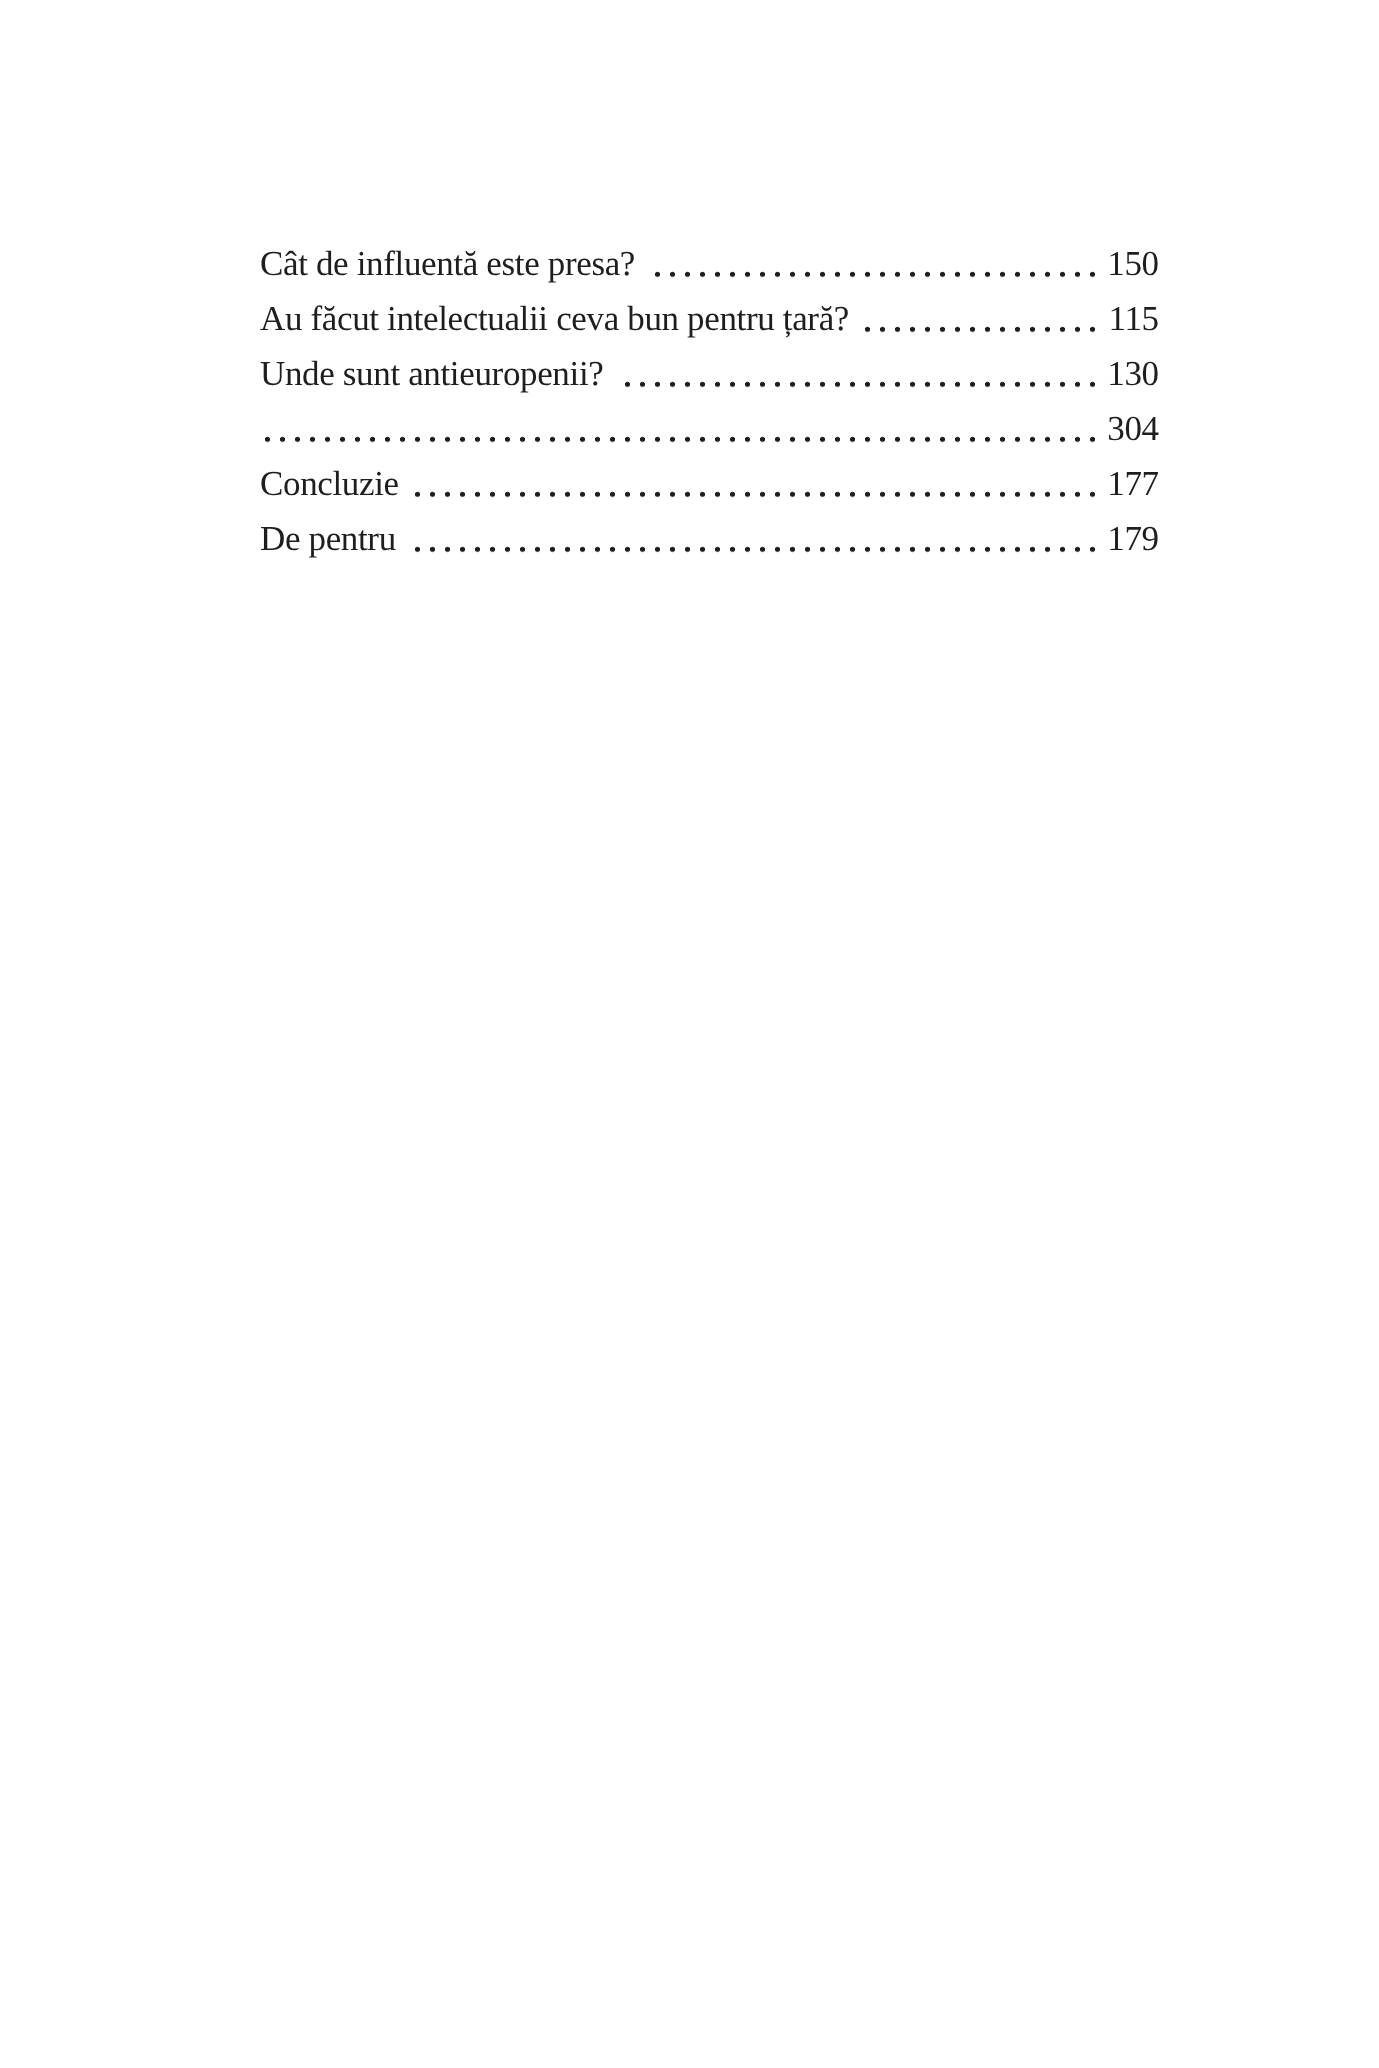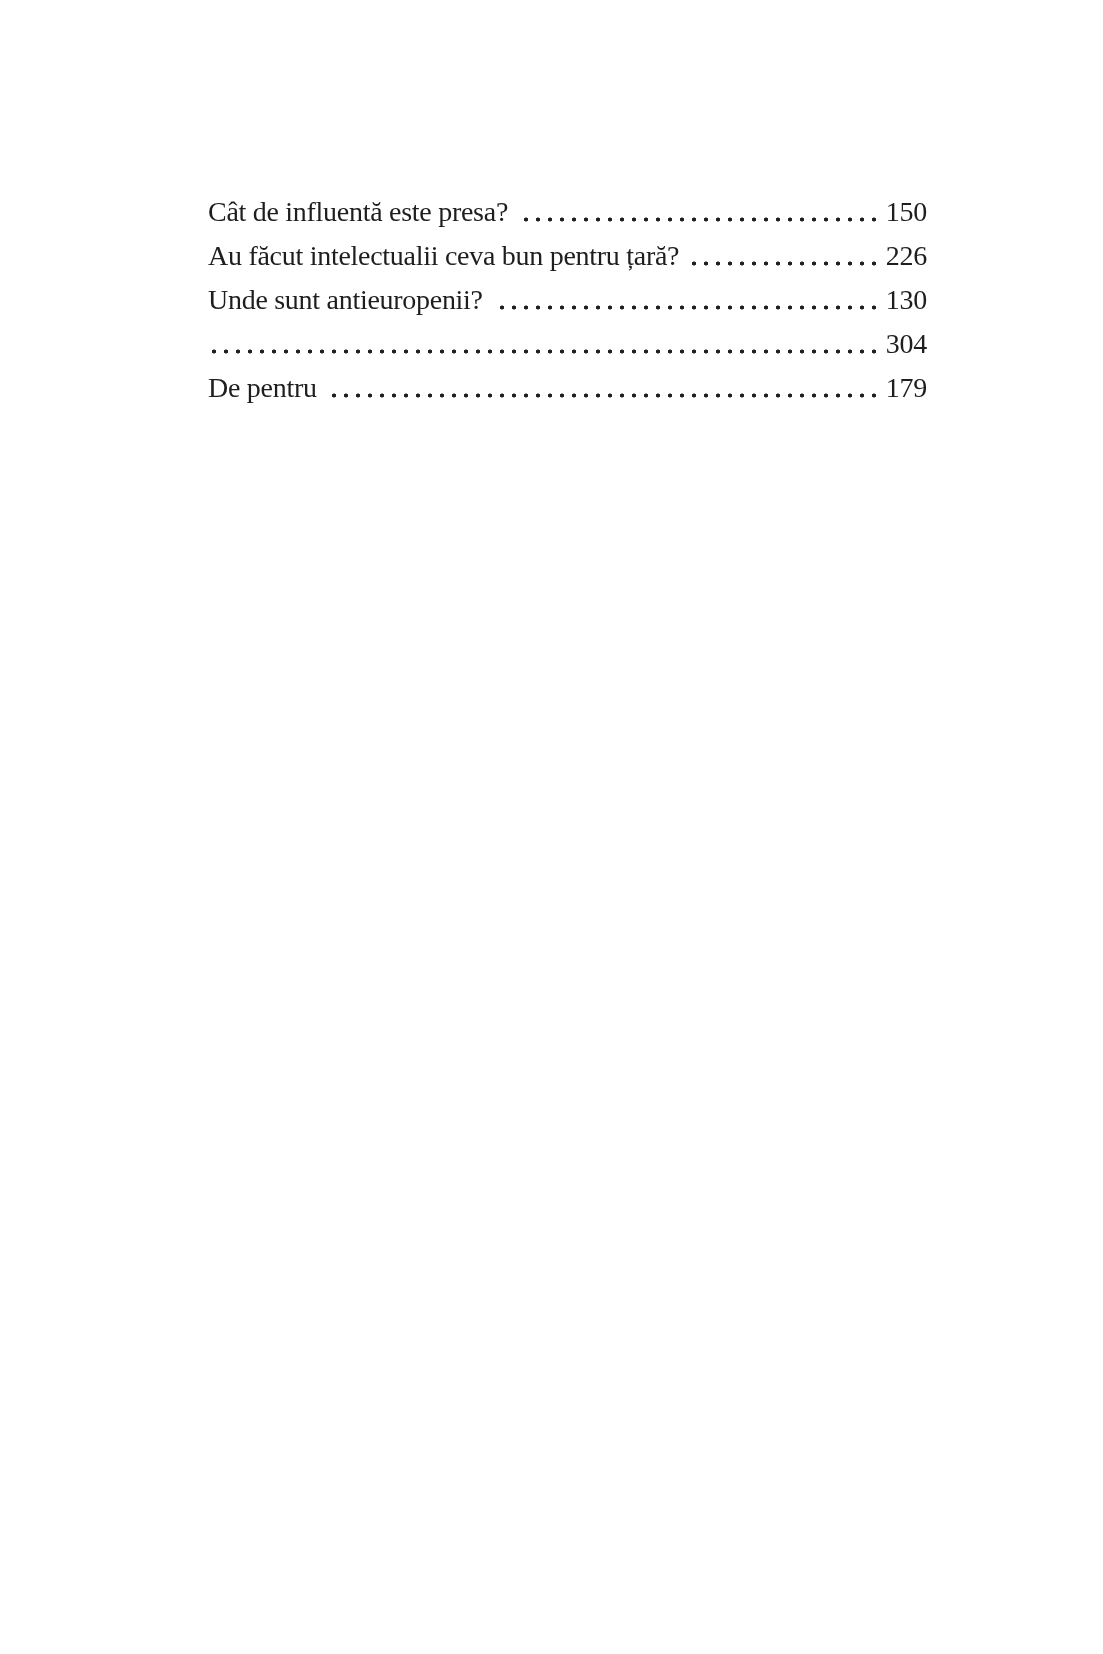--- a/index.html
+++ b/index.html
@@ -64,34 +64,39 @@
   <section class="toc">
   <div class="toc-row">
     <span class="toc-title">Cât de influentă este presa?</span>
     <span class="toc-spacer"></span>
     <span class="toc-page">150</span>
   </div>
 
   <div class="toc-row">
     <span class="toc-title">Au făcut intelectualii ceva bun pentru țară?</span>
     <span class="toc-spacer"></span>
-    <span class="toc-page">226</span>
+    <span class="toc-page">115</span>
   </div>
 
   <div class="toc-row">
     <span class="toc-title">Unde sunt antieuropenii?</span>
     <span class="toc-spacer"></span>
     <span class="toc-page">130</span>
   </div>
 
   <div class="toc-row">
     <span class="toc-spacer"></span>
     <span class="toc-page">304</span>
   </div>
 
+  <div class="toc-row">
+    <span class="toc-title">Concluzie</span>
+    <span class="toc-spacer"></span>
+    <span class="toc-page">177</span>
+  </div>
 
   <div class="toc-row">
     <span class="toc-title">De pentru</span>
     <span class="toc-spacer"></span>
     <span class="toc-page">179</span>
   </div>
 </section>
 </main>
 
 </body></html>

